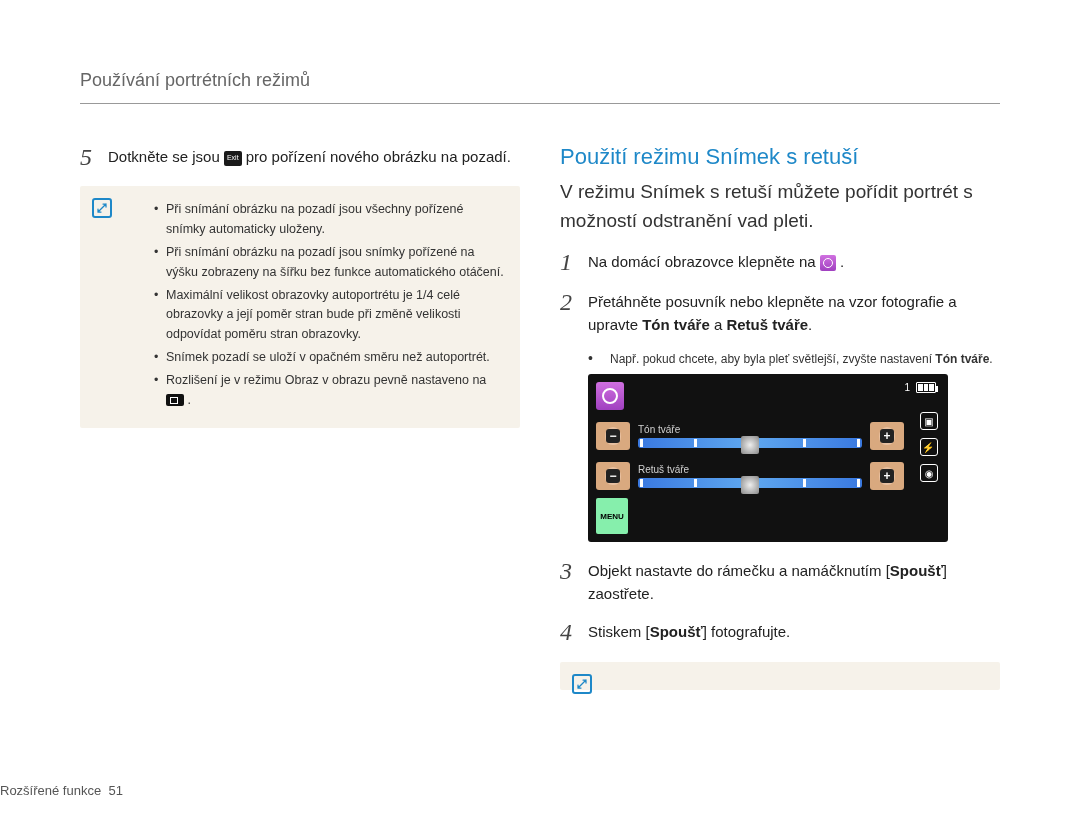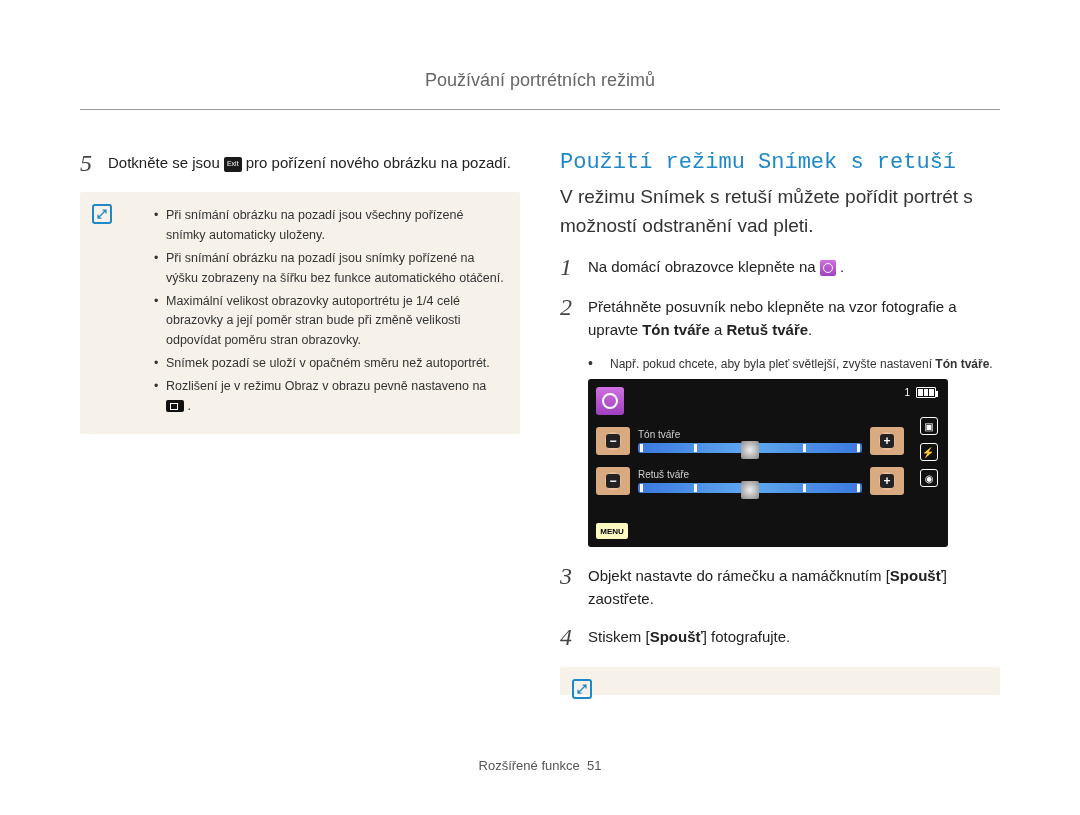--- a/index.html
+++ b/index.html
@@ -9,23 +9,22 @@
     height: 815px;
     background: #fff;
     color: #333;
     padding: 70px 80px 40px 80px;
     position: relative;
   }
   .header {
     font-size: 18px;
     color: #666;
     border-bottom: 1px solid #999;
-    padding-bottom: 18px;
+    padding-bottom: 12px;
     margin-bottom: 40px;
-    text-align: center;
   }
   .columns {
     display: flex;
     gap: 40px;
   }
   .col { flex: 1; }
   .step-row { display: flex; margin-bottom: 14px; }
   .step-num {
     font-family: Georgia, 'Times New Roman', serif;
     font-style: italic;
@@ -89,21 +88,20 @@
   }
   .note-icon svg { width:12px; height:12px; }
   .note-box ul { list-style: none; }
   .note-box li { position: relative; padding-left: 12px; margin-bottom: 4px; }
   .note-box li::before { content: "•"; position: absolute; left: 0; color:#333; }
   .section-title {
     color: #1e88c8;
     font-size: 22px;
     font-weight: 400;
     margin-bottom: 8px;
-    font-family: Liberation Mono, monospace;
   }
   .section-intro { font-size: 19px; line-height:1.5; margin-bottom:14px; }
   .sub-point { display:flex; margin:4px 0 6px 0; }
   .sub-bullet { width:22px; flex-shrink:0; text-align:left; font-size:14px;}
   .sub-text { font-size:12px; line-height:1.5; }
   .camera-screen {
     width: 360px; height: 168px;
     background:#111;
     border-radius:3px;
     margin: 4px 0 16px 28px;
@@ -141,30 +139,30 @@
   .slider-track span{width:3px;height:8px;background:#fff;}
   .slider-handle{position:absolute; left:50%; top:12px; transform:translateX(-50%); width:18px;height:18px; background:radial-gradient(#eee,#888); border-radius:2px;}
   .plus-minus {
     position:absolute; width:14px;height:14px; background:#222; border-radius:3px; color:#fff;
     display:flex;align-items:center;justify-content:center; font-size:12px; font-weight:bold;
     left:10px; top:7px;
   }
   .face-thumb.right .plus-minus{ left:auto; right:10px; }
   .menu-btn {
     position:absolute; left:8px; bottom:8px;
-    width:32px;height:16px; background:#fef9c3; color:#000;
+    width:32px;height:36px; background:#86efac; color:#000;
     font-size:8px; font-weight:bold; display:flex;align-items:center;justify-content:center;
     border-radius:2px;
   }
   .battery { display:inline-flex; }
   .battery-body { width:20px;height:11px;border:1.5px solid #fff; border-radius:1px; display:flex; gap:1px; padding:1px;}
   .battery-cell{flex:1;background:#fff;}
   .battery-tip{width:2px;height:6px;background:#fff;margin-top:4px;}
   .footer {
-    position:absolute; bottom:42px; left:0; width:1080px; text-align:center;
+    position:absolute; bottom:17px; left:0; width:1080px; text-align:left;
     font-size:13px; color:#555;
   }
 </style>
 </head>
 <body>
 
 <div class="header">Používání portrétních režimů</div>
 
 <div class="columns">
 

